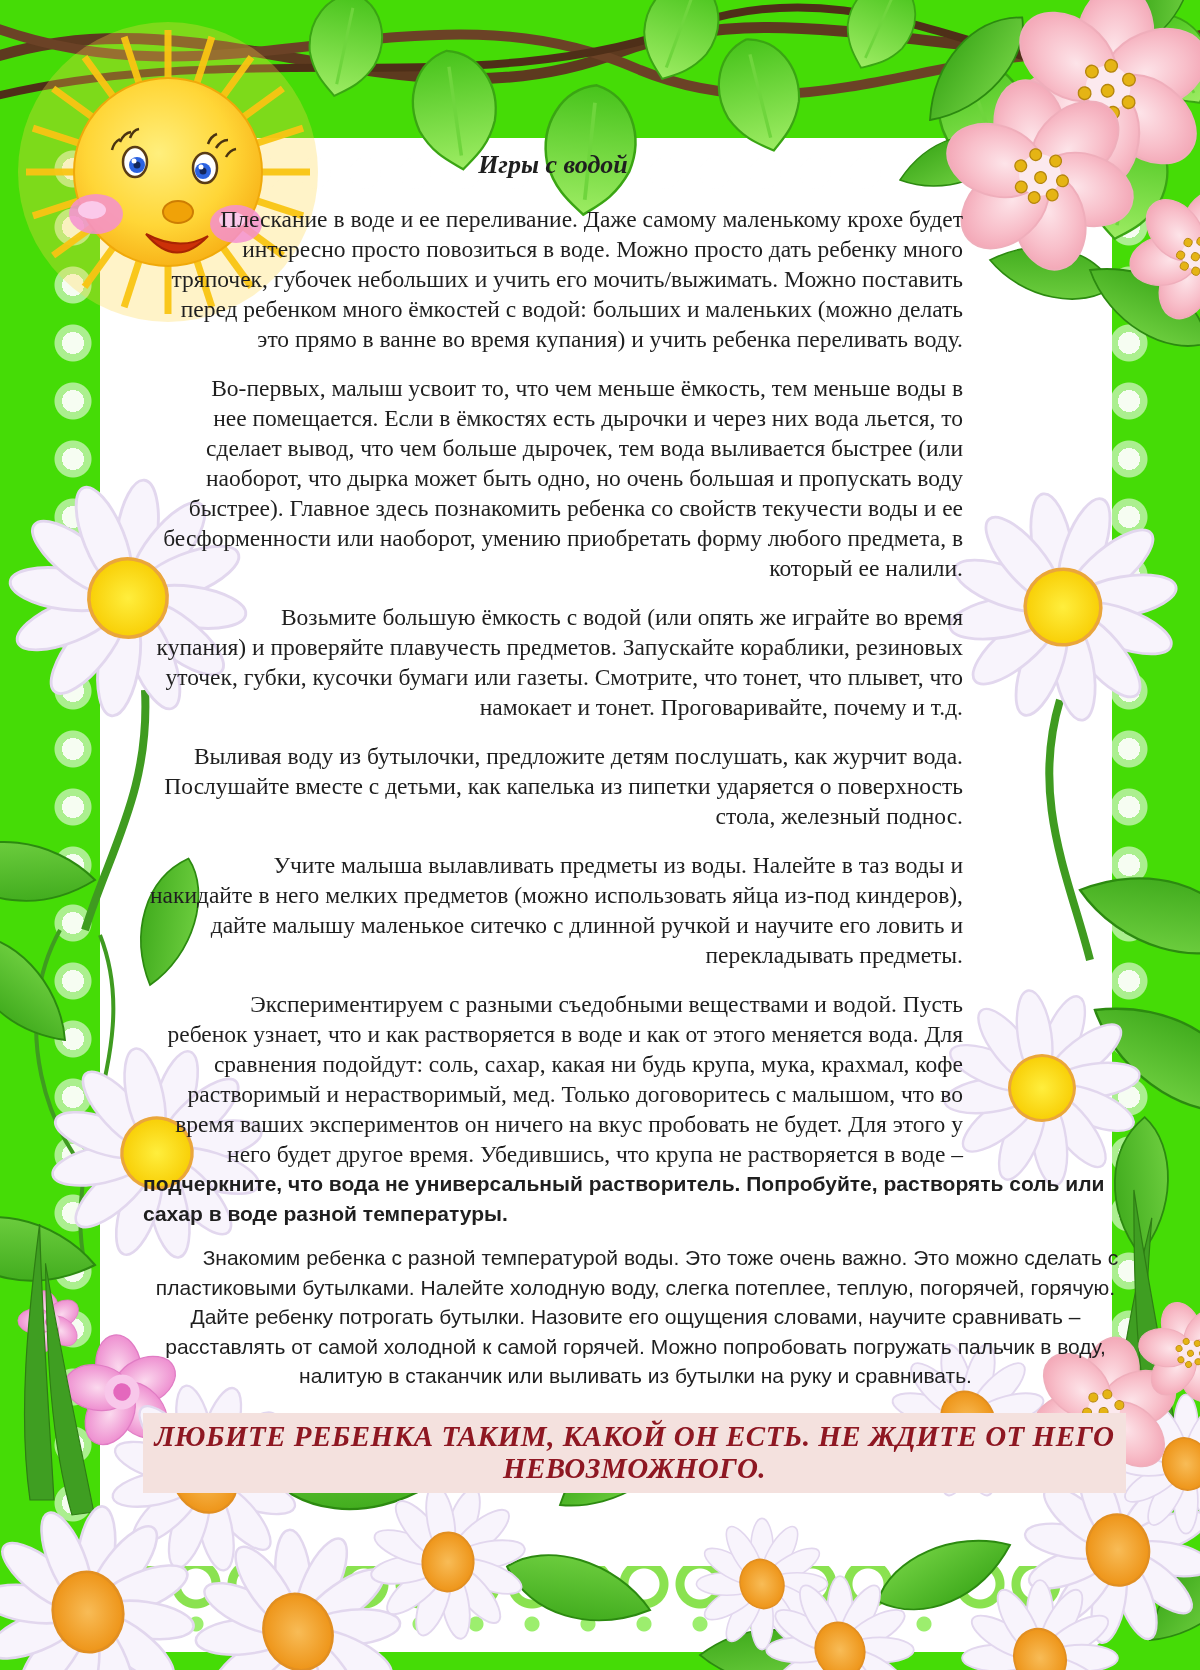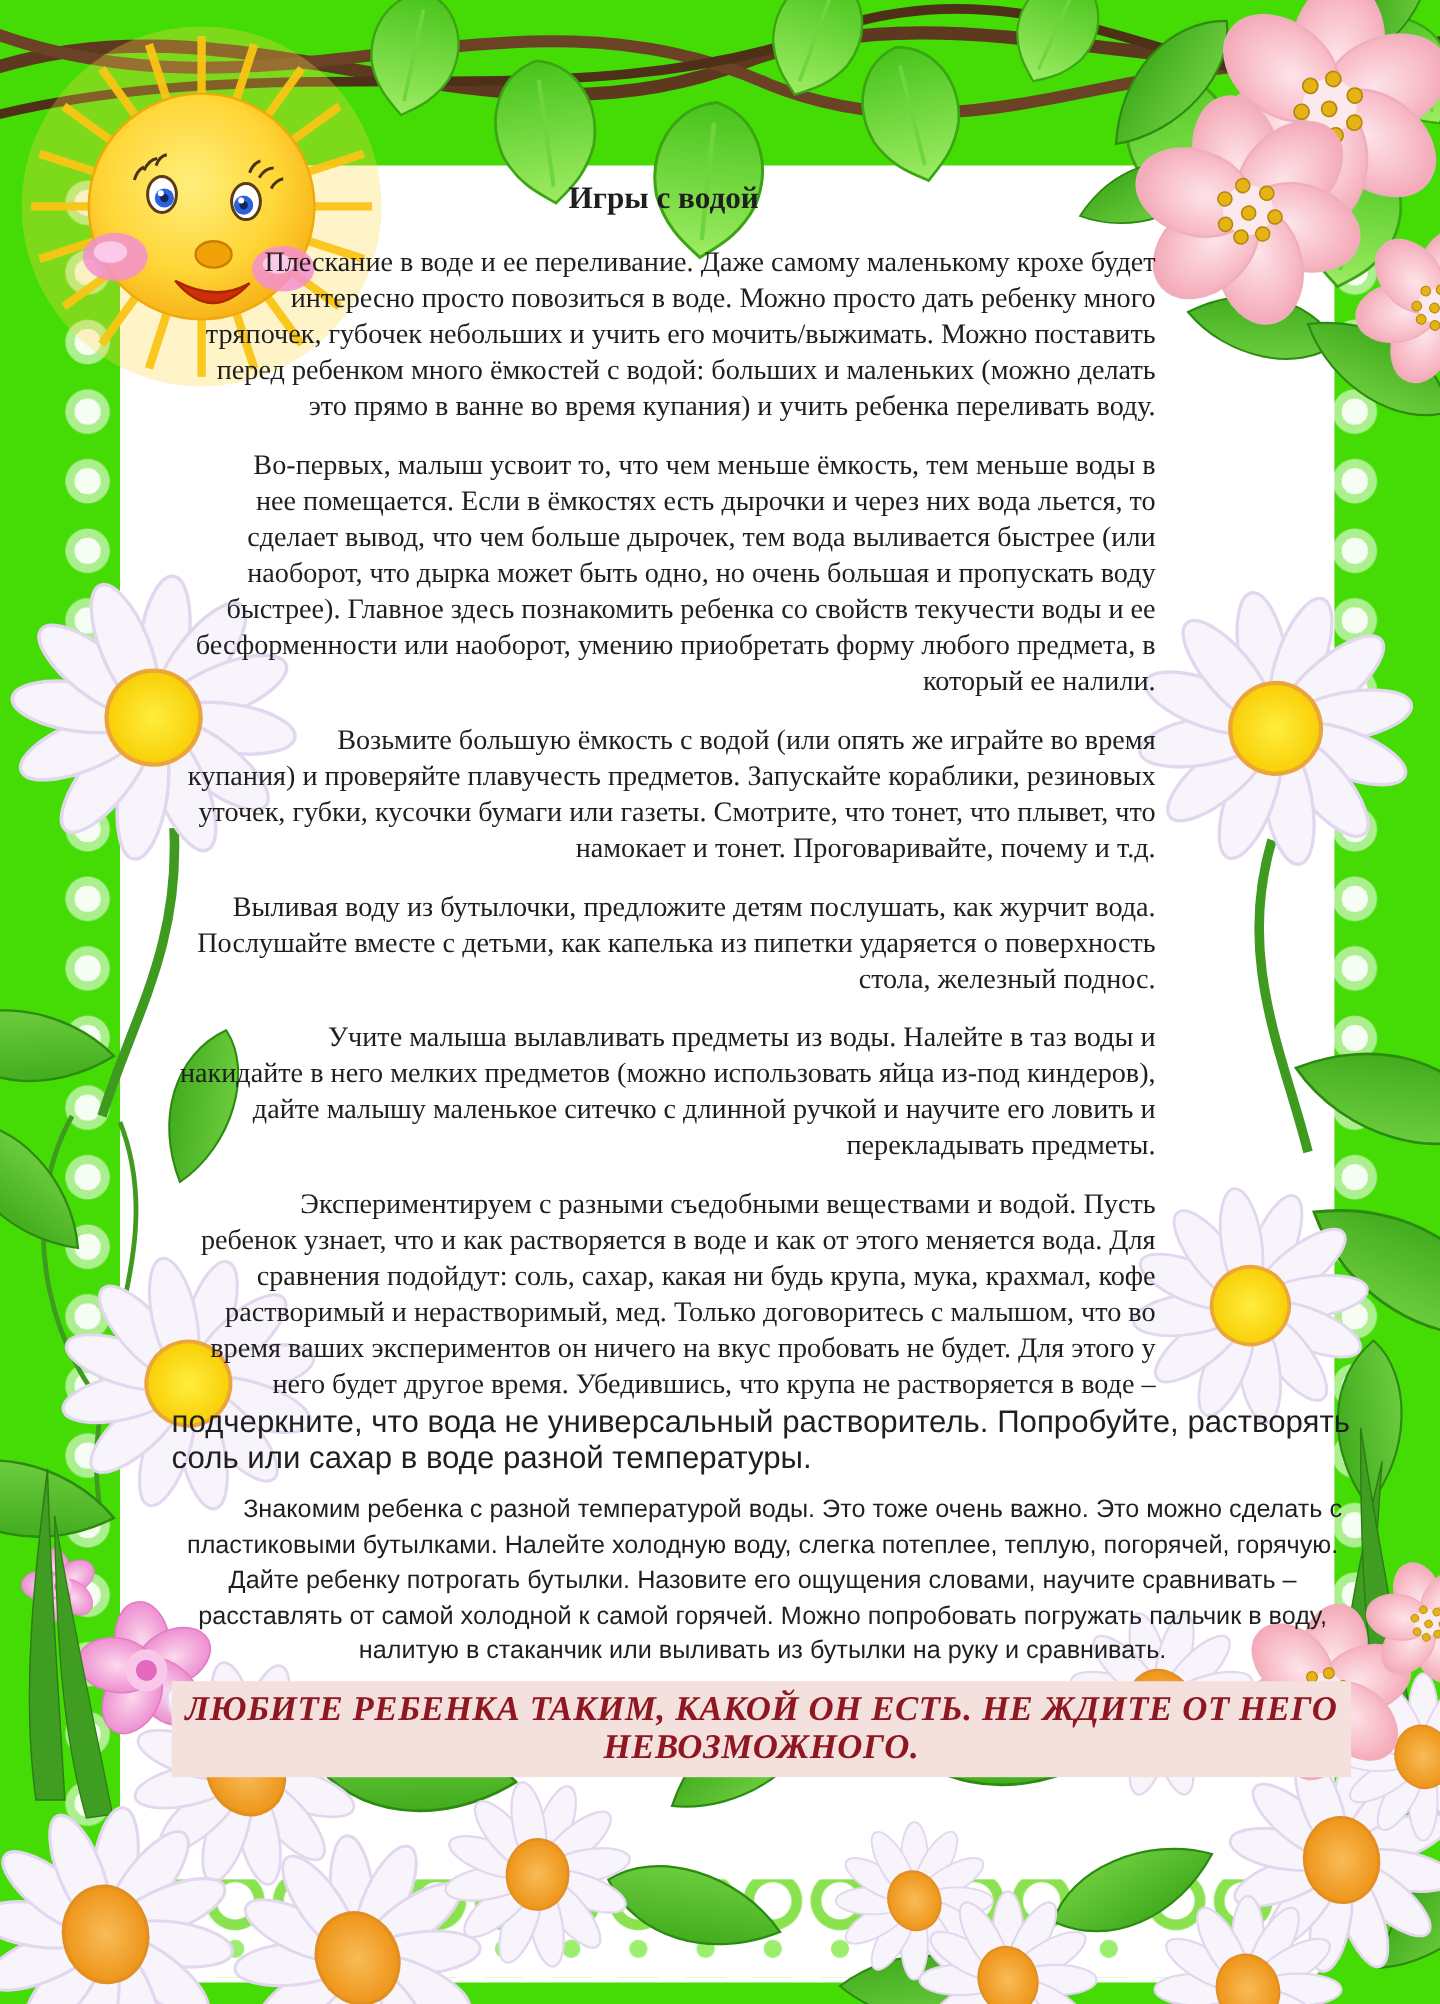--- a/index.html
+++ b/index.html
@@ -17,28 +17,28 @@
   .lace-top{left:240px;top:148px;width:730px;height:50px;
     background-image:radial-gradient(circle at 25px 25px, rgba(255,255,255,.75) 0 9px, rgba(255,255,255,.35) 9px 15px, rgba(255,255,255,0) 16px);
     background-size:50px 50px;}
   .lace-bottom{left:112px;top:1566px;width:976px;height:82px;
     background-image:
       radial-gradient(circle at 28px 18px, rgba(140,229,83,0) 0 15px, #8ae250 16px 24px, rgba(0,0,0,0) 25px),
       radial-gradient(circle at 28px 58px, #9cee6e 0 7px, rgba(0,0,0,0) 8px);
     background-size:56px 82px;background-repeat:repeat-x;}
   svg.decor{position:absolute;left:0;top:0;z-index:3;}
   .content{position:absolute;left:143px;top:150px;width:820px;z-index:4;color:#1f1f1f;}
-  .content h1{font-size:26px;line-height:30px;font-weight:bold;text-align:center;margin:0 0 24px 0;}
+  .content h1{font-size:26px;line-height:30px;font-weight:bold;text-align:center;margin:0 0 24px 0;font-style:italic;}
   p.serif{font-family:"Liberation Serif",serif;font-size:23.5px;line-height:30px;
           margin:0 0 19px 0;text-indent:50px;text-align:right;}
-  p.sans-cont{font-family:"Liberation Sans",sans-serif;font-size:26px;line-height:30px;
-          margin:-19px 0 14px 0;text-indent:0;width:985px;}
+  p.sans-cont{font-family:"Liberation Sans",sans-serif;font-size:21px;line-height:30px;
+          margin:-19px 0 14px 0;text-indent:0;width:985px;font-weight:bold;}
   p.sans{font-family:Liberation Sans, sans-serif;font-size:21px;line-height:29.5px;
           margin:0 0 8px 0;text-indent:50px;width:985px;text-align:center;}
-  .banner{width:975px;margin-top:10px;background:#f4e1de;color:#8e1722;
+  .banner{width:975px;margin-top:22px;background:#f4e1de;color:#8e1722;
           font-family:"Liberation Serif",serif;font-weight:bold;font-style:italic;
           font-size:29px;line-height:32px;text-align:center;padding:7px 4px 9px 4px;
           letter-spacing:.5px;}
 </style>
 </head>
 <body>
 
 <div class="page">
 
   <div class="panel"></div>

